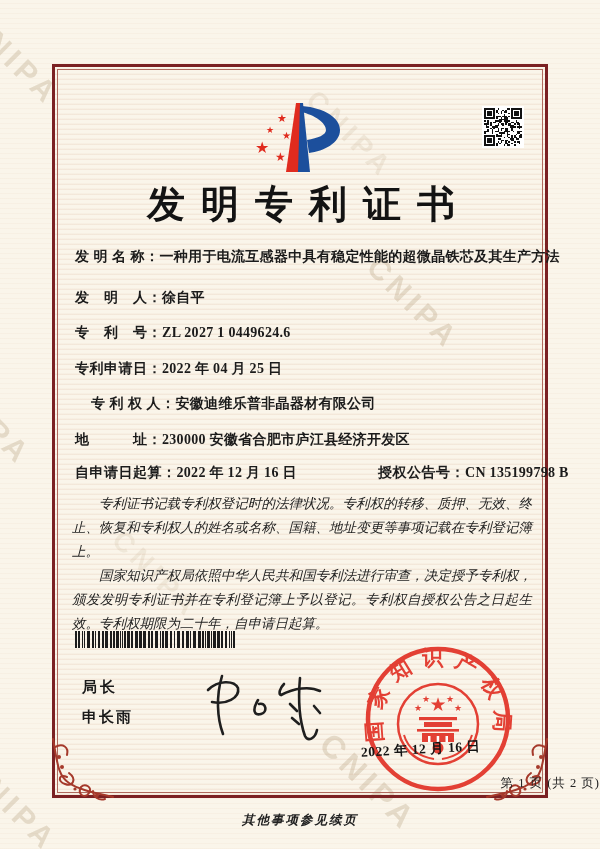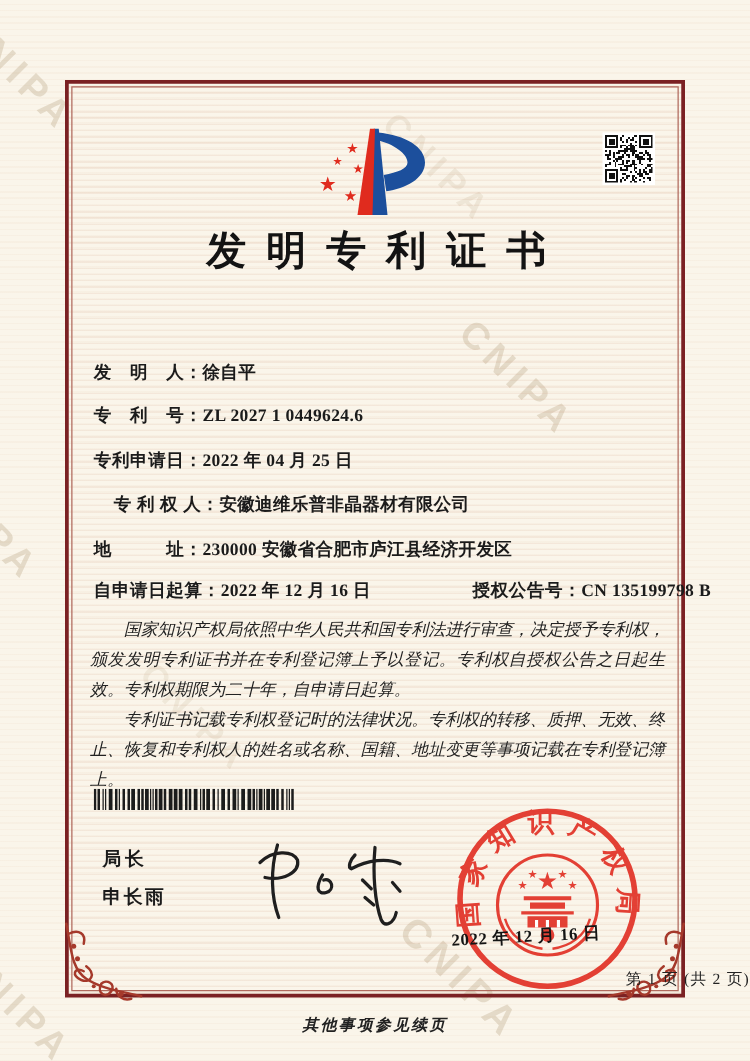--- a/index.html
+++ b/index.html
@@ -25,21 +25,21 @@
   .flourish{position:absolute;width:72px;height:72px;}
   .flourish.bl{left:-8px;bottom:-8px;}
   .flourish.br{right:-8px;bottom:-8px;transform:scaleX(-1);}
   
   .cert-no{position:absolute;left:75px;top:102px;font-size:13px;font-weight:600;letter-spacing:1.5px;color:#2a2a2a;}
   .logo{position:absolute;left:249px;top:99px;width:106px;height:79px;}
   .logo .star{position:absolute;color:#e02b1e;line-height:1;font-family:"DejaVu Sans",sans-serif;}
   .qr{position:absolute;left:482px;top:106px;width:42px;height:42px;background:#fff;padding:2px;box-sizing:border-box;}
   .qr svg{width:100%;height:100%;display:block;background:#fff;}
   .title{position:absolute;left:0;right:0;top:179px;text-align:center;
-    font-size:32px;font-weight:700;letter-spacing:16px;padding-left:18px;color:#131313;}
+    font-size:38px;font-weight:700;letter-spacing:16px;padding-left:18px;color:#131313;}
   
   .frow{position:absolute;left:75px;width:470px;font-size:14px;font-weight:700;white-space:nowrap;}
   .frow .flabel{letter-spacing:.5px;}
   .frow .fvalue{letter-spacing:.3px;}
   .grant-no{position:absolute;left:303px;top:0;}
   
   .paras{position:absolute;left:72px;top:492px;width:460px;}
   .paras p{margin:0;font-size:13.5px;line-height:24px;text-indent:2em;
     font-style:italic;font-weight:500;color:#222;text-align:justify;}
   
@@ -308,20 +308,23 @@
         <rect x="24" y="12" width="1" height="1" fill="#111"></rect>
         <rect x="24" y="15" width="1" height="1" fill="#111"></rect>
         <rect x="24" y="17" width="1" height="1" fill="#111"></rect>
         <rect x="24" y="18" width="1" height="1" fill="#111"></rect>
         <rect x="24" y="19" width="1" height="1" fill="#111"></rect>
       </svg>
   </div>
 
   <div class="title">发明专利证书</div>
 
+  <div class="frow" style="top:248px;">
+    <span class="flabel">发 明 名 称：</span><span class="fvalue">一种用于电流互感器中具有稳定性能的超微晶铁芯及其生产方法</span>
+  </div>
   <div class="frow" style="top:289px;">
     <span class="flabel">发　明　人：</span><span class="fvalue">徐自平</span>
   </div>
   <div class="frow" style="top:324px;">
     <span class="flabel">专　利　号：</span><span class="fvalue">ZL 2027 1 0449624.6</span>
   </div>
   <div class="frow" style="top:360px;">
     <span class="flabel">专利申请日：</span><span class="fvalue">2022 年 04 月 25 日</span>
   </div>
   <div class="frow" style="top:395px;margin-left:16px;">
@@ -329,22 +332,22 @@
   </div>
   <div class="frow" style="top:431px;">
     <span class="flabel">地　　　址：</span><span class="fvalue">230000 安徽省合肥市庐江县经济开发区</span>
   </div>
   <div class="frow" style="top:464px;">
     <span><span class="flabel">自申请日起算：</span><span class="fvalue">2022 年 12 月 16 日</span></span>
     <span class="grant-no"><span class="flabel">授权公告号：</span><span class="fvalue">CN 135199798 B</span></span>
   </div>
 
   <div class="paras">
+    <p>专利证书记载专利权登记时的法律状况。专利权的转移、质押、无效、终止、恢复和专利权人的姓名或名称、国籍、地址变更等事项记载在专利登记簿上。</p>
     <p>国家知识产权局依照中华人民共和国专利法进行审查，决定授予专利权，颁发发明专利证书并在专利登记簿上予以登记。专利权自授权公告之日起生效。专利权期限为二十年，自申请日起算。</p>
-    <p>专利证书记载专利权登记时的法律状况。专利权的转移、质押、无效、终止、恢复和专利权人的姓名或名称、国籍、地址变更等事项记载在专利登记簿上。</p>
   </div>
 
   <svg class="barcode" id="barcode-svg" viewBox="0 0 166 17" preserveAspectRatio="none">
       <rect x="0" y="0" width="2" height="17" fill="#1c1c1c"></rect>
       <rect x="3" y="0" width="2" height="17" fill="#1c1c1c"></rect>
       <rect x="7" y="0" width="1" height="17" fill="#1c1c1c"></rect>
       <rect x="9" y="0" width="1" height="17" fill="#1c1c1c"></rect>
       <rect x="12" y="0" width="3" height="17" fill="#1c1c1c"></rect>
       <rect x="17" y="0" width="2" height="17" fill="#1c1c1c"></rect>
       <rect x="20" y="0" width="1" height="17" fill="#1c1c1c"></rect>

